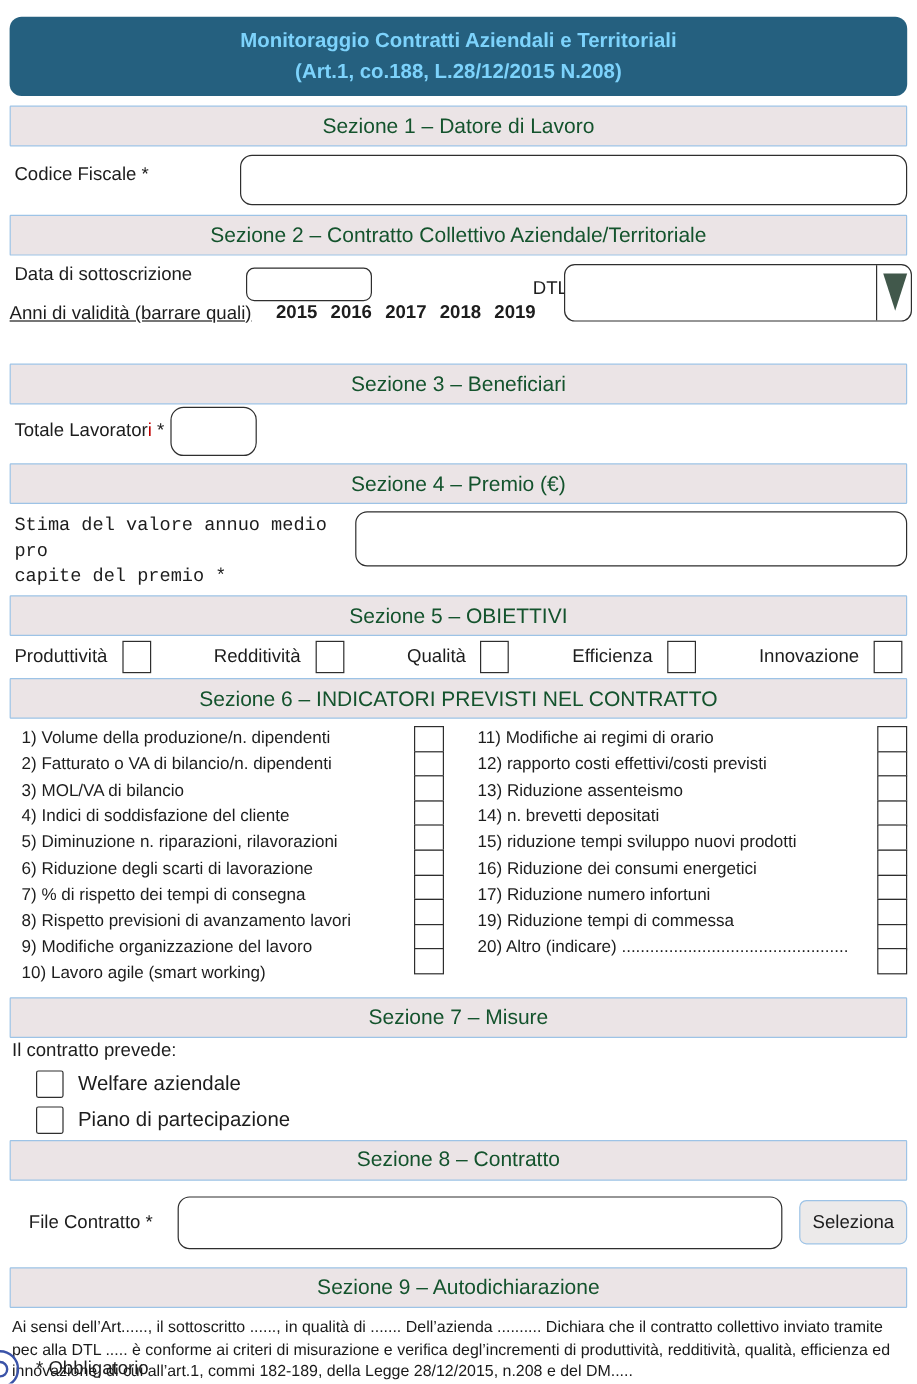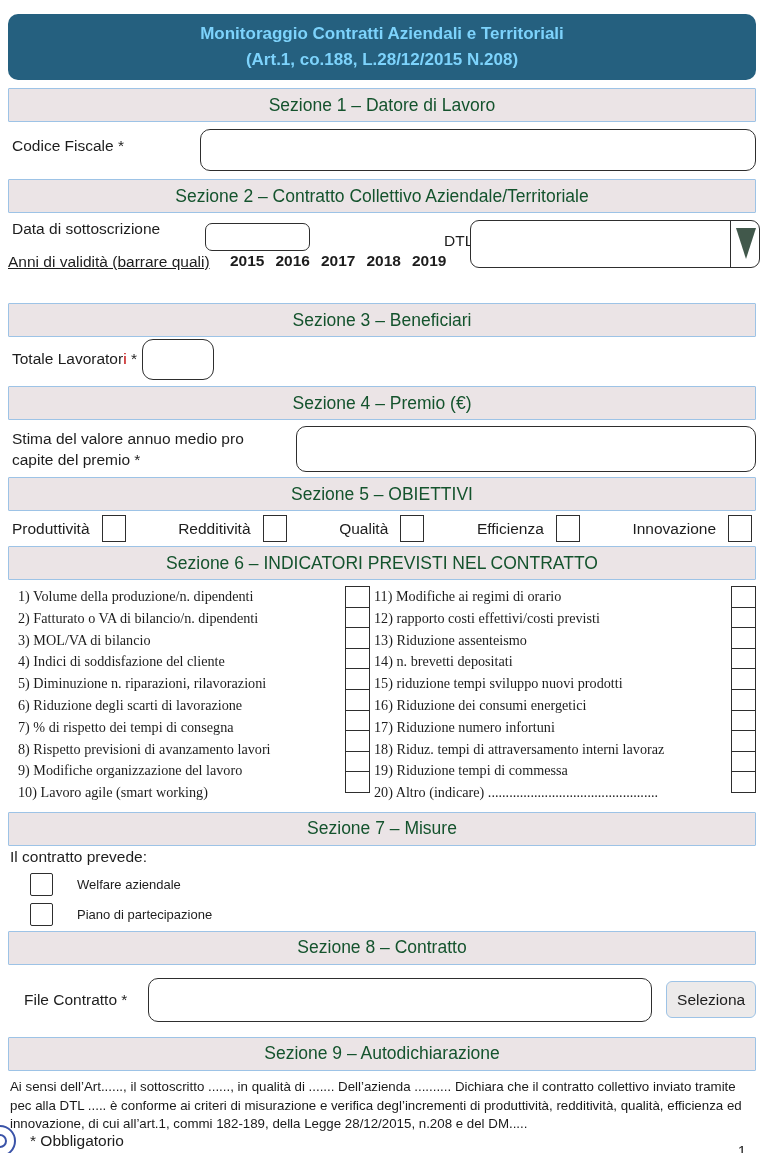--- a/index.html
+++ b/index.html
@@ -49,47 +49,47 @@
     border-top:31px solid #41584B;
   }
 
   
   .row-tot { margin-top:0px; display:flex; align-items:center; height:44px; }
   .row-tot .lbl { width:134px; padding-left:4px; }
   .tot-inp { width:72px; height:41px; border-radius:11px; }
   .red { color:#C00000; }
 
   
-  .row-stima { margin-top:6px; display:flex; align-items:flex-start; }
+  .row-stima { margin-top:6px; display:flex; align-items:flex-start;font-family:Liberation Mono, monospace; }
   .row-stima .lbl { width:288px; padding-left:4px; line-height:21px; padding-top:2px; }
   .stima-inp { flex:1; height:46px; }
 
   
   .obj-row { margin-top:3px; height:29px; display:flex; justify-content:space-between; align-items:center; padding:0 4px; }
   .obj-item { display:flex; align-items:center; gap:12px; }
   .chk { background:#fff; border:1.6px solid #2e2e2e; }
   .obj-chk { width:24px; height:27px; }
 
   
-  .ind-wrap { display:flex; margin-top:6px; padding-left:10px; gap:4px;font-family:Liberation Serif, serif; }
+  .ind-wrap { display:flex; margin-top:6px; padding-left:10px; gap:28px; }
   .ind-col { display:flex; }
   .ind-col.left { width:352px; }
   .ind-col.right { flex:1; }
   .ind-labels { flex:1; }
   .ind-label { height:21.8px; font-size:14.2px; line-height:21.8px; white-space:nowrap; }
   .ind-boxes { width:25px; display:flex; flex-direction:column; }
   .ind-chk { width:25px; height:21.8px; border:1.2px solid #2e2e2e; margin-top:-1.2px; background:#fff; }
   .ind-chk:first-child { margin-top:0; }
 
   
   .mis-block { margin-top:2px; }
   .mis-intro { font-size:15.5px; padding-left:2px; }
   .mis-item { display:flex; align-items:center; gap:12px; margin-top:7px; padding-left:22px; }
   .mis-chk { width:23px; height:23px; border-radius:2px; }
-  .mis-item span { font-size:13px;margin-left:12px; }
+  .mis-item span { font-size:17px; }
 
   
   .row-file { margin-top:12px; display:flex; align-items:center; height:46px; }
   .row-file .lbl { width:140px; padding-left:16px; }
   .file-inp { width:506px; height:44px; }
   .sel-btn {
     margin-left:14px; width:90px; height:37px;
     background:#ECEAEA; border:1.5px solid #9DC3E6; border-radius:6px;
     display:flex; align-items:center; justify-content:center;
     font-size:15.5px; color:#1d1d1d; cursor:pointer;
@@ -226,21 +226,20 @@
     </div>
     <div class="ind-col right">
       <div class="ind-labels">
         <div class="ind-label">11) Modifiche ai regimi di orario</div>
         <div class="ind-label">12) rapporto costi effettivi/costi previsti</div>
         <div class="ind-label">13) Riduzione assenteismo</div>
         <div class="ind-label">14) n. brevetti depositati</div>
         <div class="ind-label">15) riduzione tempi sviluppo nuovi prodotti</div>
         <div class="ind-label">16) Riduzione dei consumi energetici</div>
         <div class="ind-label">17) Riduzione numero infortuni</div>
-        <div class="ind-label">18) Riduz. tempi di attraversamento interni lavoraz</div>
         <div class="ind-label">19) Riduzione tempi di commessa</div>
         <div class="ind-label">20) Altro (indicare) ................................................</div>
       </div>
       <div class="ind-boxes">
         <div class="ind-chk"></div>
         <div class="ind-chk"></div>
         <div class="ind-chk"></div>
         <div class="ind-chk"></div>
         <div class="ind-chk"></div>
         <div class="ind-chk"></div>

